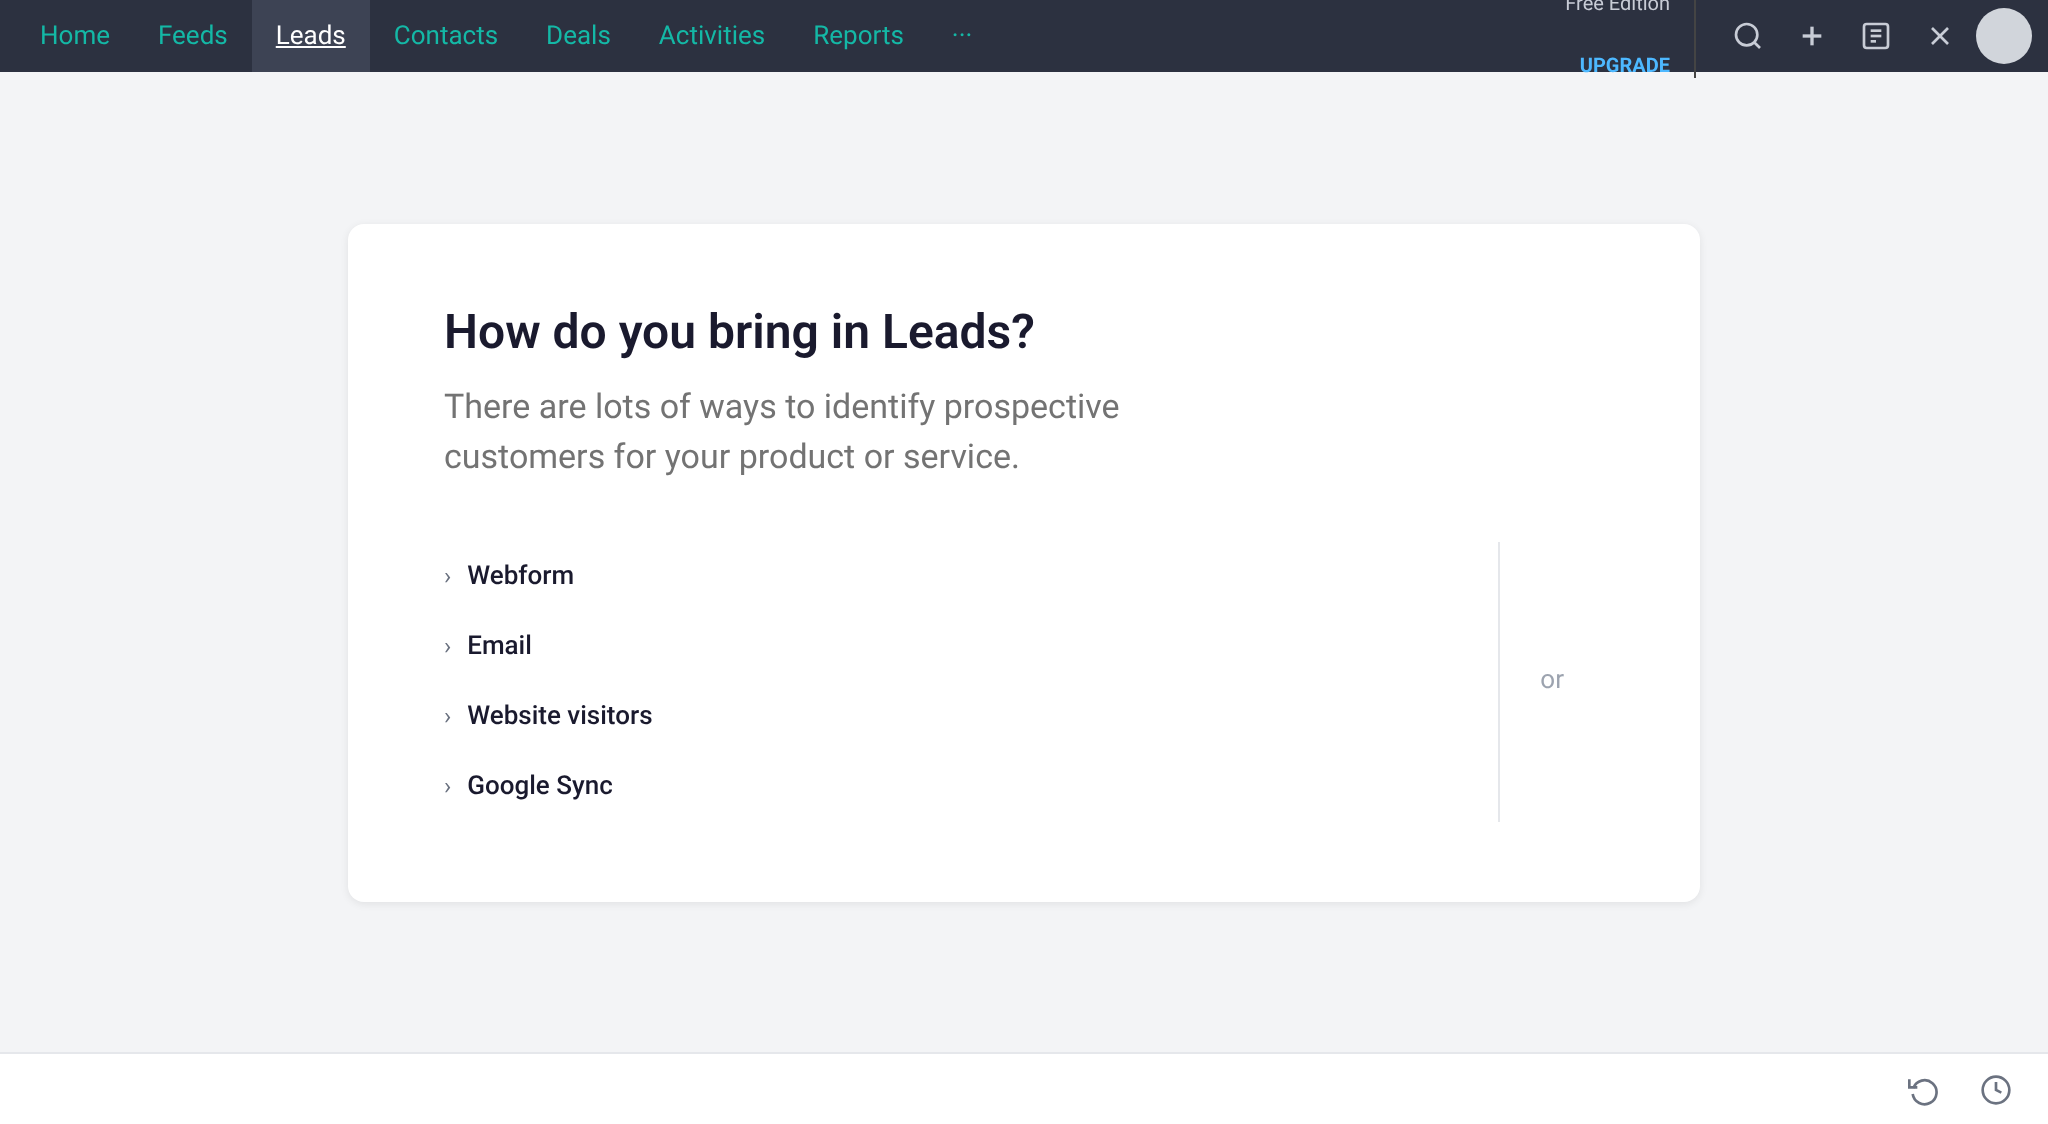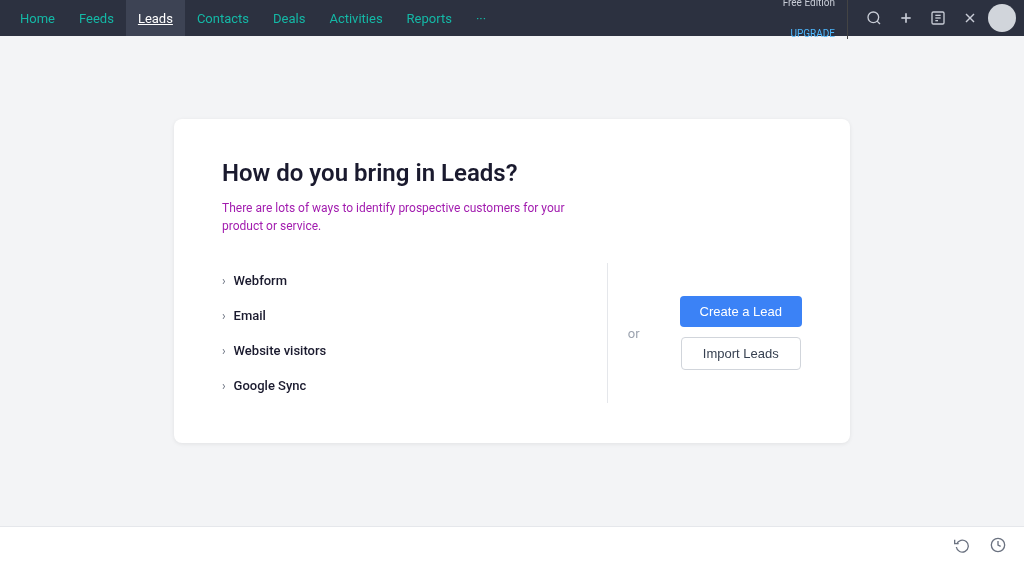--- a/index.html
+++ b/index.html
@@ -48,21 +48,21 @@
       padding-right: 12px;
       gap: 20px;
     }
     .free-edition-text {
       color: #c8ccd6;
       font-size: 10px;
     }
     .upgrade-text {
       color: #4db8ff;
       font-size: 10px;
-      font-weight: 400;
+      font-weight: 700;
       cursor: pointer;
     }
     .nav-icon-btn {
       width: 28px;
       height: 28px;
       display: flex;
       align-items: center;
       justify-content: center;
       cursor: pointer;
       color: #c8ccd6;
@@ -97,22 +97,22 @@
       box-shadow: 0 1px 4px rgba(0,0,0,0.08);
     }
 
     .card-title {
       font-size: 24px;
       font-weight: 600;
       color: #1a1a2e;
       margin-bottom: 12px;
     }
     .card-subtitle {
-      font-size: 12px;
-      color: #a21caf;
+      font-size: 17px;
+      color: #737373;
       line-height: 1.5;
       margin-bottom: 28px;
       max-width: 360px;
     }
 
     .content-row {
       display: flex;
       align-items: flex-start;
       gap: 0;
     }
@@ -277,24 +277,20 @@
         <div class="list-item">
           <span class="chevron">›</span>
           <span class="list-item-label">Google Sync</span>
         </div>
       </div>
 
       <div class="or-divider">
         <span>or</span>
       </div>
 
-      <div class="action-section">
-        <button class="btn-create">Create a Lead</button>
-        <button class="btn-import">Import Leads</button>
-      </div>
     </div>
   </div>
 </div>
 
 <div class="bottom-bar">
   <div class="bottom-icon">
     <svg width="16" height="16" viewBox="0 0 24 24" fill="none" stroke="currentColor" stroke-width="2">
       <polyline points="1 4 1 10 7 10"></polyline>
         <path d="M3.51 15a9 9 0 1 0 .49-4.5"></path>
     </svg>

